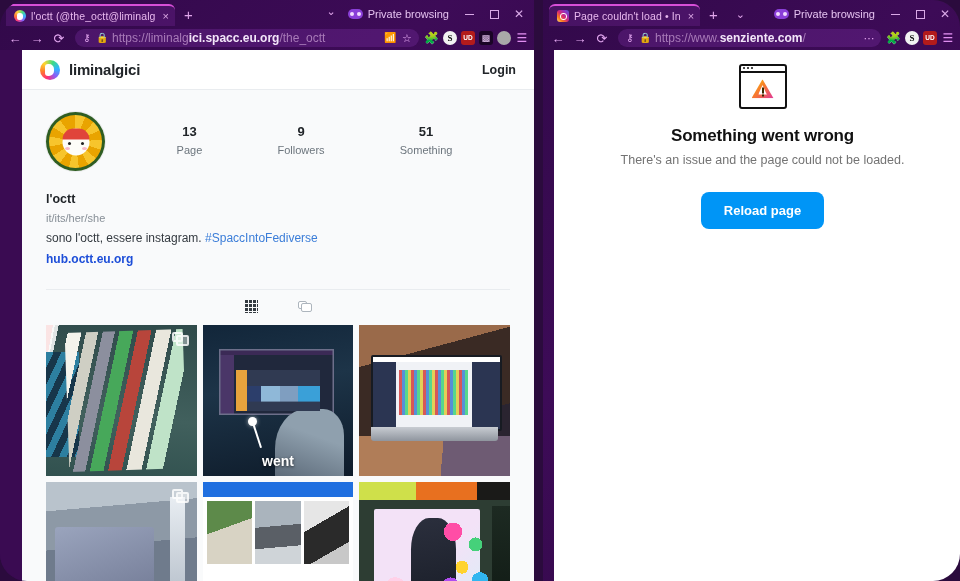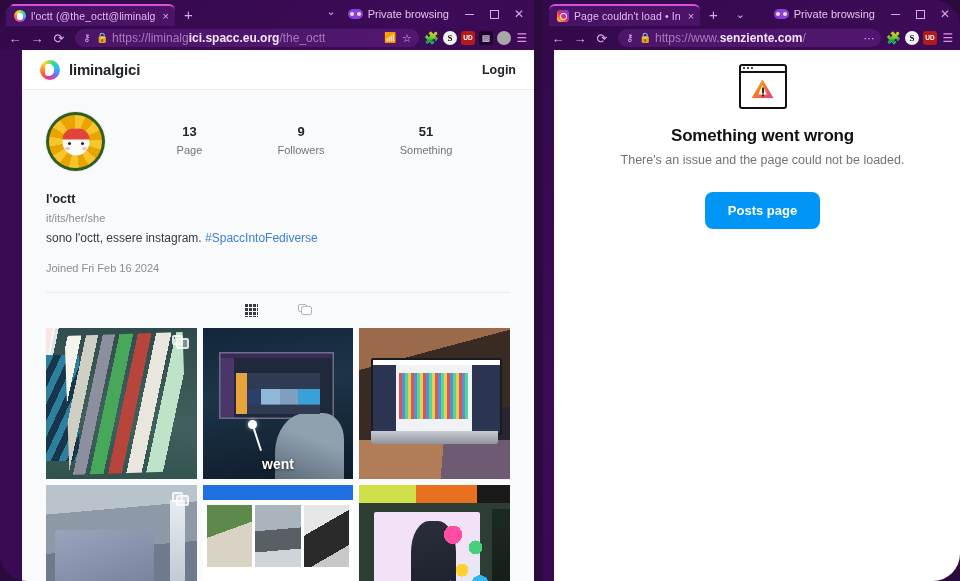--- a/index.html
+++ b/index.html
@@ -520,21 +520,21 @@
               <div class="stat-num">51</div>
               <div class="stat-label">Something</div>
             </div>
           </div>
         </div>
 
         <div class="bio">
           <div class="bio-name">l'octt</div>
           <div class="bio-pronouns">it/its/her/she</div>
           <div class="bio-text"><span>sono l'octt, essere instagram. </span><span class="tag">#SpaccIntoFediverse</span></div>
-          <div class="bio-joined">Joined Fri Feb 16 2024</div>
+          <div class="bio-link">hub.octt.eu.org</div>
         </div>
 
         <div class="divider"></div>
 
         <div class="tabs">
           <span class="tab-ico">
               <span class="grid-ico"></span>
             </span>
           <span class="tab-ico">
               <span class="albums-ico">
@@ -659,18 +659,18 @@
               <i></i>
               <i></i>
             </span>
           <span class="err-tri">
             <span class="t"></span>
             <span class="bang"></span>
           </span>
         </div>
         <div class="err-title">Something went wrong</div>
         <div class="err-sub">There's an issue and the page could not be loaded.</div>
-        <button class="err-btn" style="background: rgb(0, 149, 246);">Posts page</button>
+        <button class="err-btn" style="background: rgb(0, 149, 246);">Reload page</button>
       </div>
     </div>
   </div>
 
 </div>
 
 </body></html>

